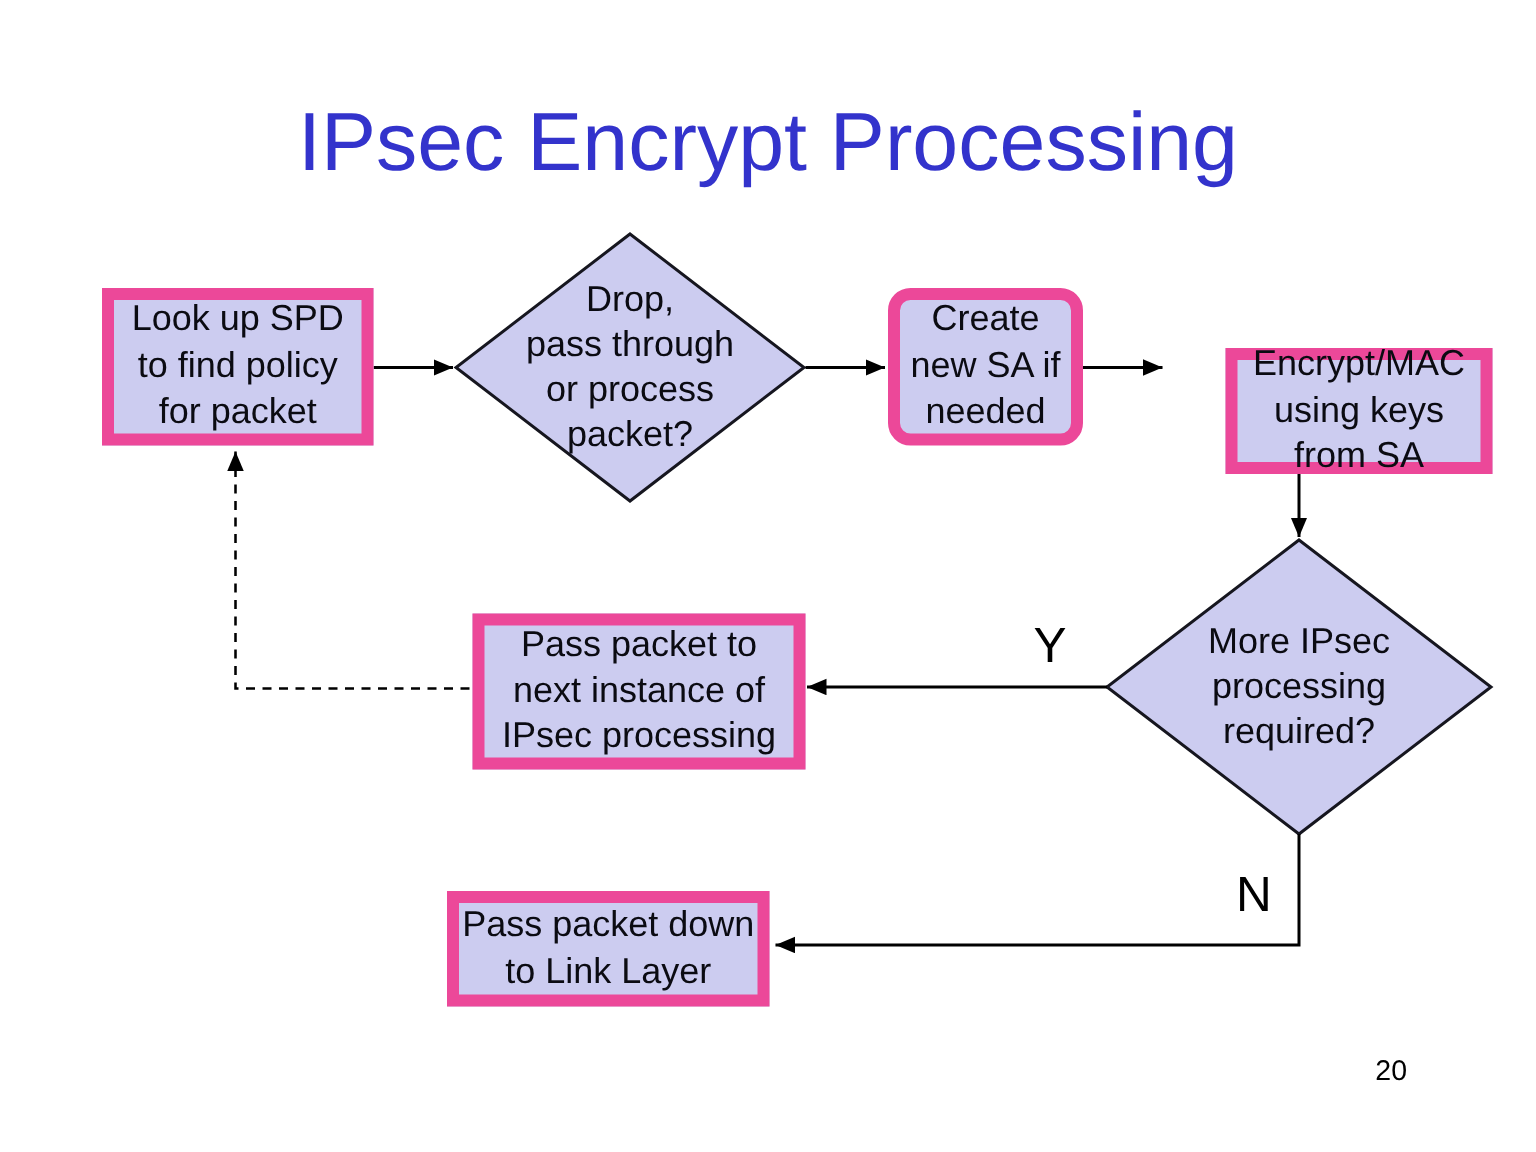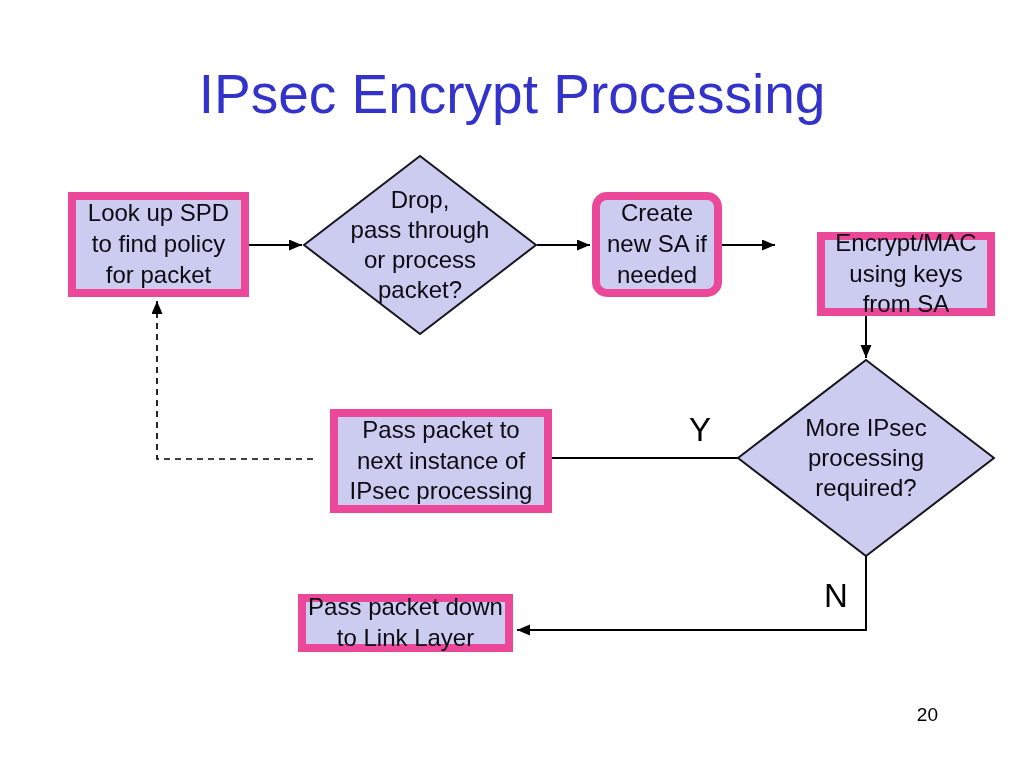--- a/index.html
+++ b/index.html
@@ -110,25 +110,25 @@
 for packet</div>
 
   <div class="node" style="left:592px; top:192px; width:130px; height:105px;border-radius:15px;">Create
 new SA if
 needed</div>
 
   <div class="node" style="left:817px; top:192px; width:178px; height:84px;margin-top:40px;">Encrypt/MAC
 using keys
 from SA</div>
 
-  <div class="node" style="left:330px; top:409px; width:222px; height:104px;">Pass packet to
+  <div class="node" style="left:315px; top:409px; width:222px; height:104px;">Pass packet to
 next instance of
 IPsec processing</div>
 
-  <div class="node" style="left:298px; top:594px; width:215px; height:58px;">Pass packet down
+  <div class="node" style="left:298px; top:594px; width:215px; height:77px;">Pass packet down
 to Link Layer</div>
 
   <div class="diamond-label" style="left:766px; top:412px; width:200px; height:92px;">More IPsec
 processing
 required?</div>
 
   <div class="diamond-label" style="left:320px; top:180px; width:200px; height:130px;">Drop,
 pass through
 or process
 packet?</div>

